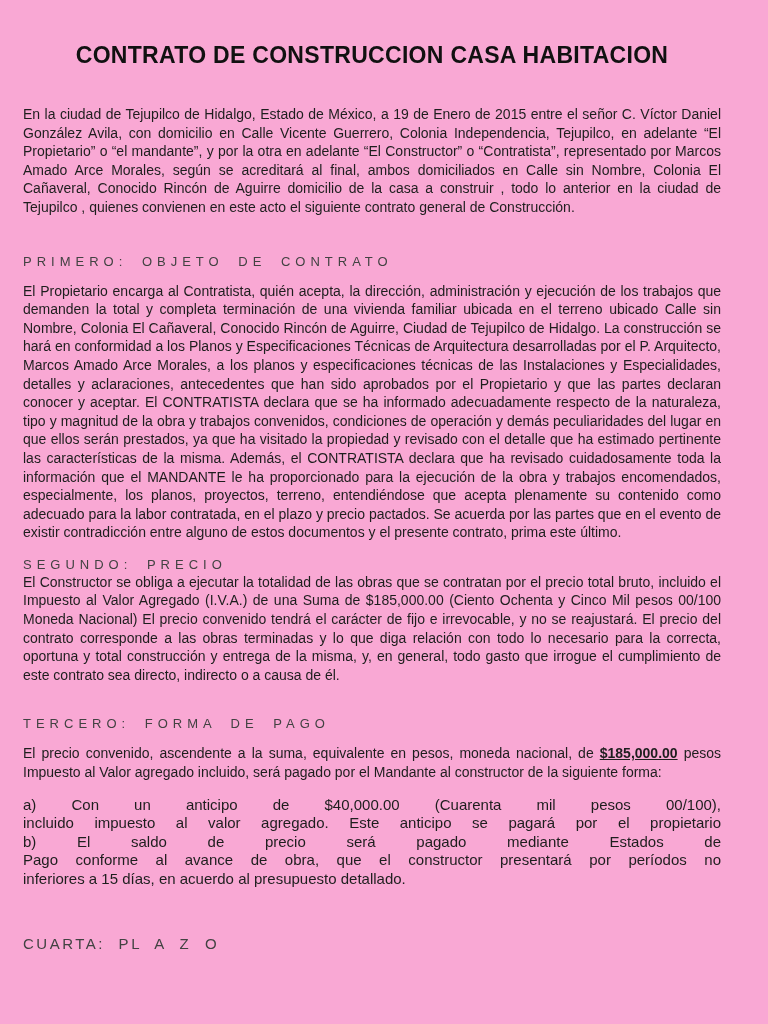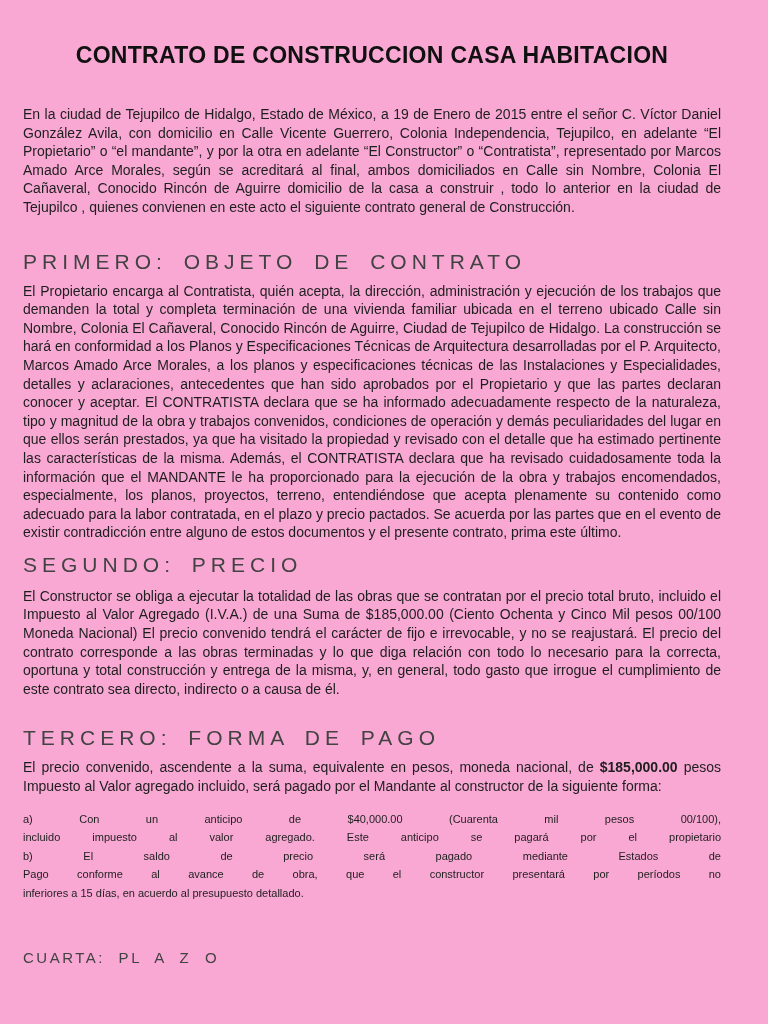--- a/index.html
+++ b/index.html
@@ -30,39 +30,40 @@
   .para {
     font-size: 14px;
     line-height: 18.6px;
     text-align: justify;
     color: #1e1e1e;
   }
   .intro-para {
     margin-top: 37px;
   }
   .sec-heading {
-    font-size: 21px;
+    font-size: 13px;
     font-weight: normal;
     color: #424242;
     letter-spacing: 5px;
     word-spacing: 6px;
     line-height: 17px;
     margin: 0;
   }
   .h-primero { margin-top: 36px; }
   .body-primero { margin-top: 12px; }
   .h-segundo { margin-top: 13px; }
-  .body-segundo { margin-top: 14px; }
+  .body-segundo { margin-top: 0; }
   .h-tercero { margin-top: 31px; }
   .body-tercero { margin-top: 12px; }
   .amount {
     font-weight: bold;
+    text-decoration: underline;
   }
   .pay-line {
-    font-size: 11px;
+    font-size: 15px;
     line-height: 18.6px;
     text-align: justify;
     text-align-last: justify;
     color: #1e1e1e;
   }
   .pay-line.last {
     text-align: center;
     text-align-last: left;
   }
   .h-cuarta {

